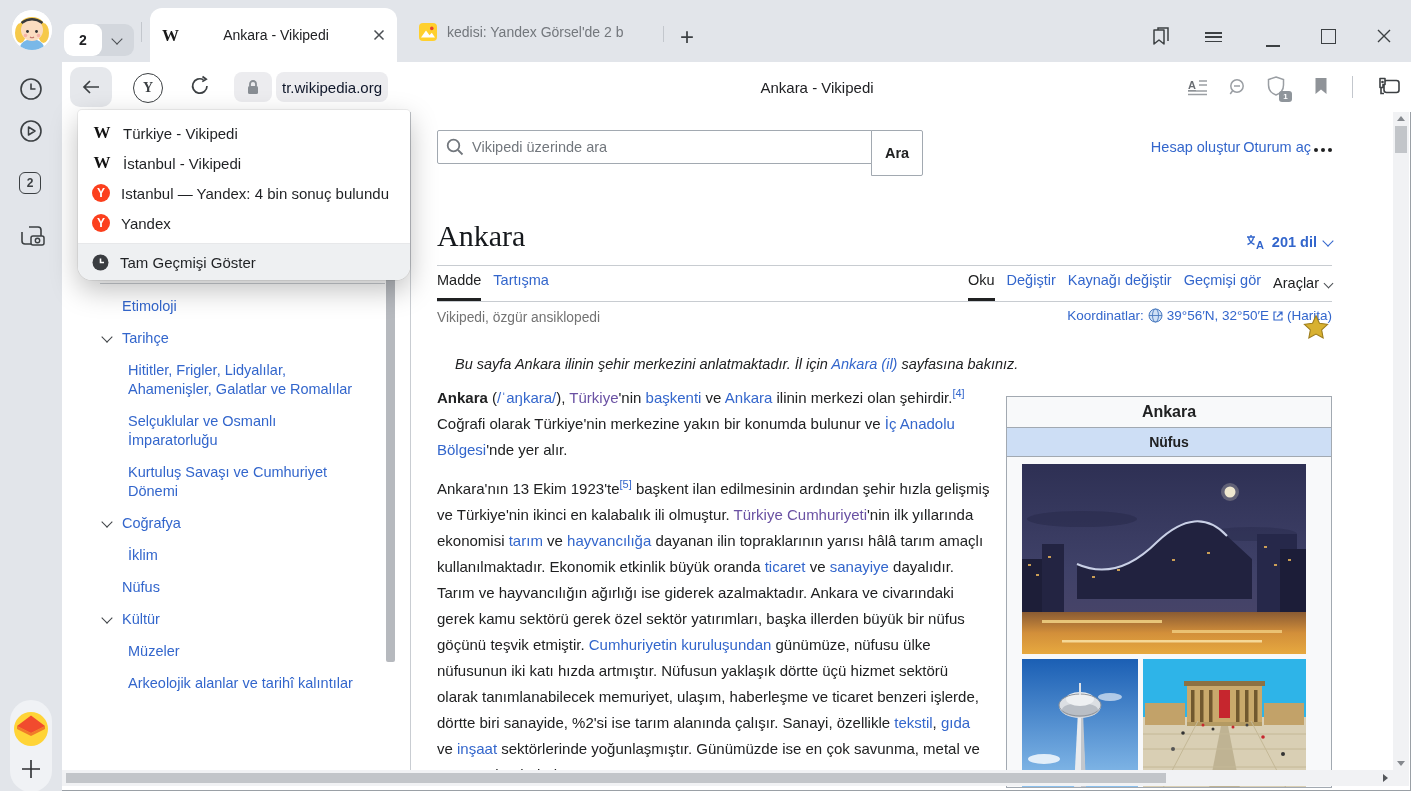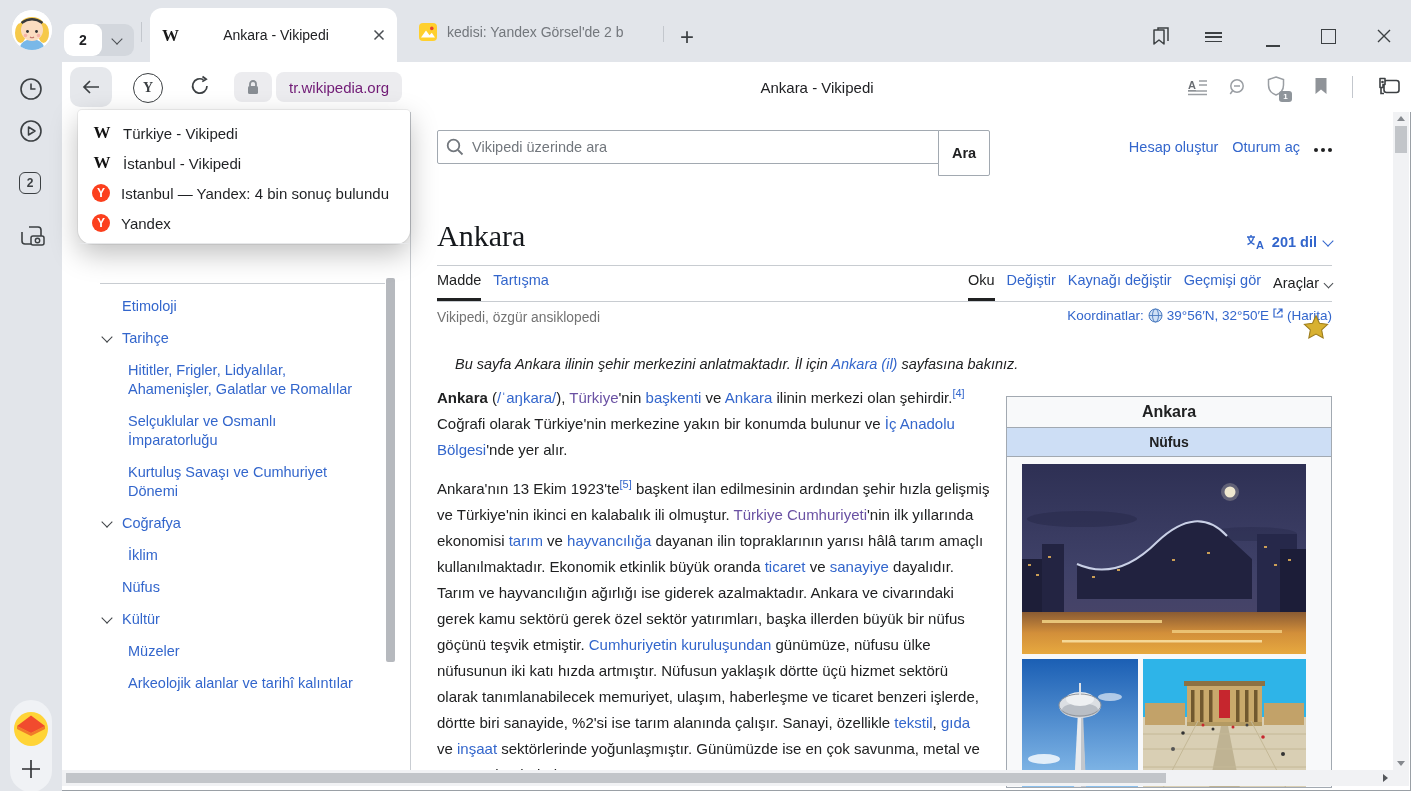--- a/index.html
+++ b/index.html
@@ -26,21 +26,21 @@
   .newtab{position:absolute;left:672px;top:22px;width:30px;height:30px;display:flex;align-items:center;justify-content:center;font-size:24px;font-weight:300;color:#3c4043}
   .winbtn{position:absolute;top:24px;display:flex;align-items:center;justify-content:center;width:24px;height:24px}
   .burger div{width:17px;height:1.7px;background:#3c4043;margin:2.4px 0}
   .minline{width:14px;height:1.7px;background:#3c4043}
   .maxbox{width:13px;height:13px;border:1.6px solid #3c4043}
 
   .navbar{position:absolute;left:62px;top:62px;width:1349px;height:50px;background:#fff}
   .backbtn{position:absolute;left:8px;top:5px;width:42px;height:40px;background:#e6e8ec;border-radius:10px;display:flex;align-items:center;justify-content:center}
   .circbtn{position:absolute;top:11px;width:28px;height:28px;border:1.6px solid #3c4043;border-radius:50%;display:flex;align-items:center;justify-content:center;font-size:14px;color:#3c4043}
   .pill{position:absolute;top:10px;height:30px;background:#ececef;border-radius:8px;display:flex;align-items:center;justify-content:center}
-  .urltext{font-size:15px;color:#701a75;padding:0 13px}
+  .urltext{font-size:15px;color:#0f172a;padding:0 6px}
   .nav-title{position:absolute;left:480px;top:0;width:550px;height:50px;display:flex;align-items:center;justify-content:center;font-size:15px;color:#202124}
   .navico{position:absolute;top:13px}
   .badge1{position:absolute;right:-5px;bottom:-4px;width:13px;height:11px;background:#8f959b;border-radius:3px;color:#fff;font-size:8px;font-weight:bold;display:flex;align-items:center;justify-content:center}
 
   .sidebar{position:absolute;left:0;top:62px;width:62px;height:729px;background:#e2e5ea}
   .sbico{position:absolute;left:19px;width:24px;height:24px}
   .sb-pill{position:absolute;left:10px;top:638px;width:42px;height:92px;background:#f0f2f5;border-radius:21px}
 
   
   .dropdown{position:absolute;left:78px;top:110px;width:332px;background:#fff;border-radius:4px 4px 14px 14px;
@@ -60,39 +60,39 @@
   .toc-head .hide{color:#3366cc}
   .toc-rule{height:1px;background:#c8ccd1;margin:9px 0 0 0;width:285px;margin-left:0}
   .toc-item{position:relative;margin-top:13px;cursor:pointer;color:#3366cc}
   .toc-item.lvl1{padding-left:22px}
   .toc-item.lvl2{padding-left:28px;width:232px}
   .toc-item.active{color:#202122;font-weight:bold}
   .toc-chevron{position:absolute;left:3px;top:4px;width:7px;height:7px;border-right:1.7px solid #3f4347;border-bottom:1.7px solid #3f4347;transform:rotate(45deg)}
 
   
   .w-search{position:absolute;left:437px;top:130px;display:flex}
-  .w-input{width:502px;height:34px;box-sizing:border-box;border:1px solid #a2a9b1;border-radius:2px 0 0 2px;padding:0 8px 0 34px;font-size:14.5px;font-family:inherit;color:#202122}
+  .w-input{width:435px;height:34px;box-sizing:border-box;border:1px solid #a2a9b1;border-radius:2px 0 0 2px;padding:0 8px 0 34px;font-size:14.5px;font-family:inherit;color:#202122}
   .w-input::placeholder{color:#72777d}
   .sbx-ico{position:absolute;left:9px;top:8px}
   .w-ara{width:52px;height:46px;margin-left:-1px;border:1px solid #a2a9b1;border-radius:0 2px 2px 0;background:#fff;font-weight:bold;font-size:14.5px;color:#202122;font-family:inherit}
-  .w-account{position:absolute;right:79px;top:139px;display:flex;align-items:center;gap:14px;font-size:14.5px}
+  .w-account{position:absolute;right:79px;top:139px;display:flex;align-items:center;gap:3px;font-size:14.5px}
   .wlink{color:#3366cc;cursor:pointer;text-decoration:none}
   .dots3{display:flex;gap:3px;padding-top:5px}
   .dots3 span{width:4px;height:4px;border-radius:50%;background:#202122}
   .w-title{position:absolute;left:437px;top:219px;font-family:"Liberation Serif","DejaVu Serif",serif;font-size:30px;color:#15181c}
   .w-lang{position:absolute;right:79px;top:234px;display:flex;align-items:center;gap:7px;color:#3366cc;font-size:14.5px;font-weight:bold;cursor:pointer}
   .w-lang .cv{border-color:#3366cc;margin-top:-3px}
   .divider1{position:absolute;left:437px;top:265px;width:895px;height:1px;background:#c8ccd1}
   .wtabs{position:absolute;left:437px;top:272px;width:895px;height:29px;display:flex;justify-content:space-between;border-bottom:1px solid #c8ccd1;font-size:14.5px}
   .wtabs .grp{display:flex;gap:12px;}
   .wtab{padding-bottom:7px;color:#3366cc;cursor:pointer;white-space:nowrap}
   .wtab.active{color:#202122;border-bottom:3px solid #202122;padding-bottom:4px}
   .wtab.plain{color:#202122;display:flex;align-items:center;gap:6px}
   .w-sub{position:absolute;left:437px;top:310px;font-size:13.8px;color:#737373}
-  .w-coords{position:absolute;right:79px;top:308px;display:flex;gap:4px;font-size:13.5px;color:#3366cc}
+  .w-coords{position:absolute;right:79px;top:308px;display:flex;align-items:center;gap:4px;font-size:13.5px;color:#3366cc}
   .w-star{position:absolute;left:1303px;top:314px}
   .hatnote{position:absolute;left:437px;top:356px;width:640px;padding-left:18px;font-style:italic;font-size:14.5px;color:#202122}
   .w-body{position:absolute;left:437px;top:385px;width:553px;font-size:15px;line-height:26px;color:#202122}
   .w-body p{margin:0 0 13px}
   .seg-b{font-weight:bold}
   .seg-l{color:#3366cc;cursor:pointer}
   .seg-v{color:#6a51a3;cursor:pointer}
   sup.seg-sup{font-size:11px;color:#3366cc;line-height:0;cursor:pointer}
 
   
@@ -519,13 +519,20 @@
       <div class="dd-item">
         <span class="fav yandex">Y</span>
         <span>Istanbul — Yandex: 4 bin sonuç bulundu</span>
       </div>
       <div class="dd-item">
         <span class="fav yandex">Y</span>
         <span>Yandex</span>
       </div>
     </div>
   <div class="dd-sep"></div>
+  <div class="dd-footer">
+    <svg width="17" height="17" viewBox="0 0 17 17">
+      <circle cx="8.5" cy="8.5" r="8" fill="#3a3d41"></circle>
+      <path d="M8.5 4.5 V8.5 H12" stroke="#fff" stroke-width="1.6" fill="none"></path>
+    </svg>
+    <span>Tam Geçmişi Göster</span>
+  </div>
 </div>
 
 </body></html>

